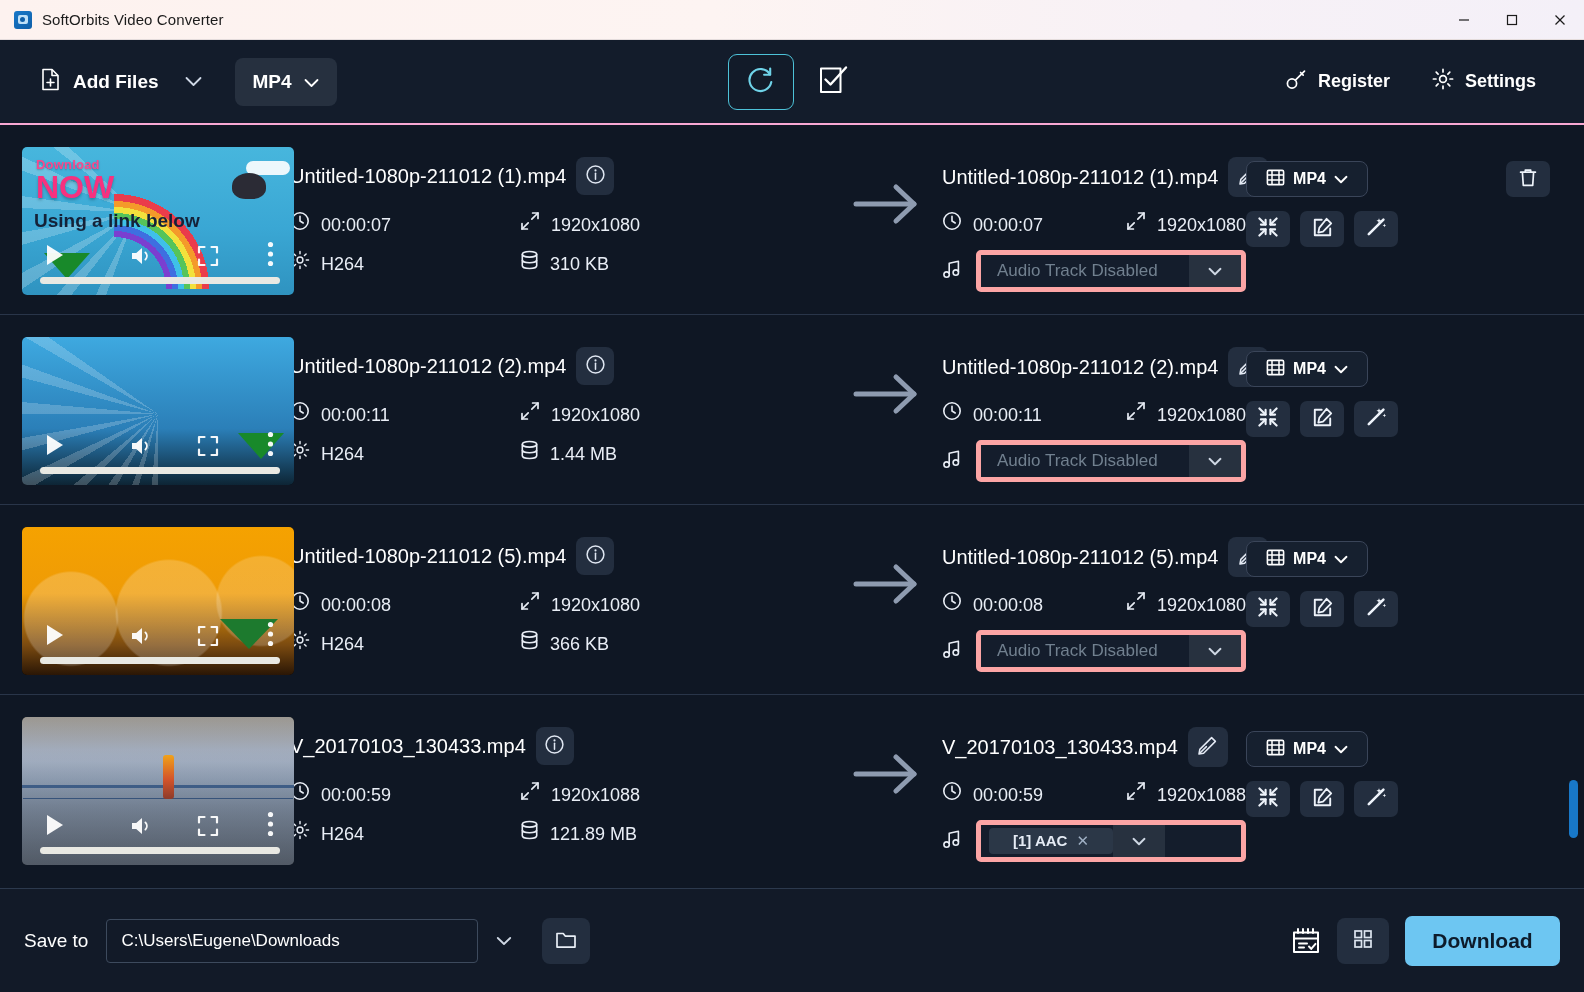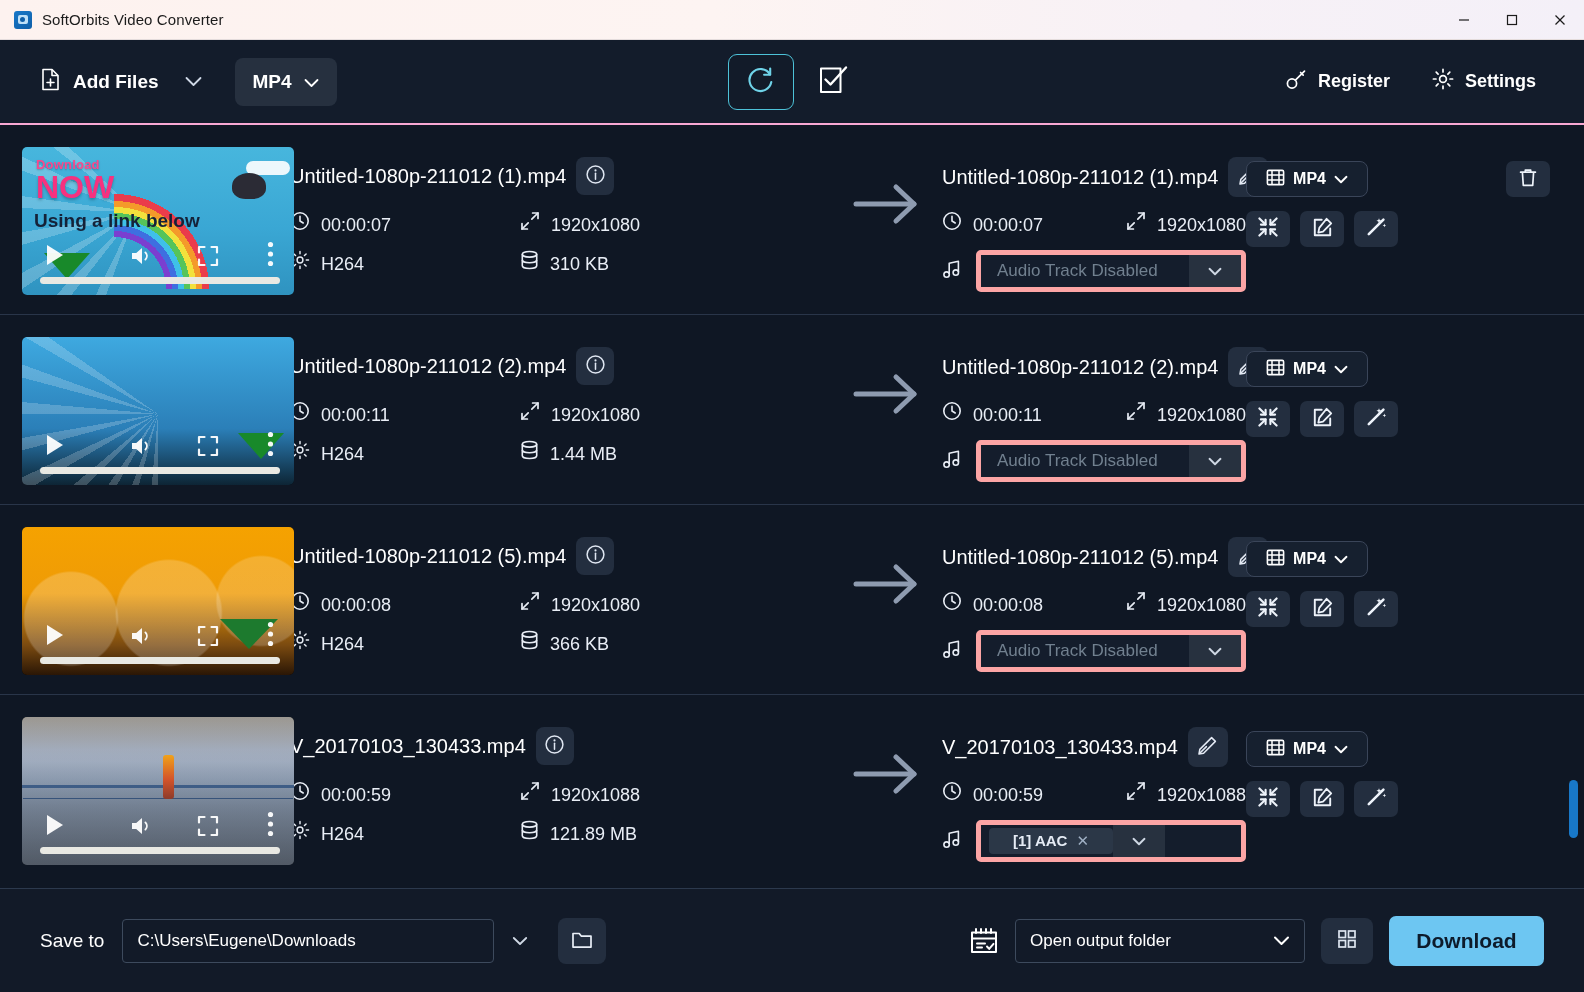--- a/index.html
+++ b/index.html
@@ -281,21 +281,21 @@
     position:absolute; right:0; width:9px; border-radius:5px; background:#1878c8;
     cursor:pointer;
   }
 
   
   .bottombar{
     height:104px; width:100%; background:#121a28;
     border-top:1px solid #2a3purple; border-top:1px solid #2b3purple;
     border-top:1px solid #2b3purple;
     border-top:1px solid #2c394d;
-    display:flex; align-items:center; padding:0 40px;
+    display:flex; align-items:center; padding:0 24px;
   }
   .saveto-label{color:#fff;font-size:19px;margin-right:18px;}
   .path-input{
     width:372px;height:44px;border:1px solid #3d4a5d;border-radius:4px;
     background:transparent;color:#fff;font-size:17px;padding:0 14px;
     font-family:"Liberation Sans", sans-serif;
   }
   .path-caret{
     width:44px;height:44px;display:flex;align-items:center;justify-content:center;
     color:#cfd8e4;cursor:pointer;margin-left:4px;border-radius:6px;
@@ -1103,28 +1103,20 @@
   <div class="bb-right">
     <div class="cal-ico">
       <svg width="30" height="28" viewBox="0 0 30 28" fill="none">
         <path d="M3 5.5h24V25H3z" stroke="currentColor" stroke-width="2" stroke-linejoin="round"></path>
         <path d="M3 11.5h24" stroke="currentColor" stroke-width="2"></path>
         <path d="M7 2v4M12 2v4M17 2v4M22 2v4" stroke="currentColor" stroke-width="2" stroke-linecap="round"></path>
         <path d="M8 16.5h8M8 20.5h5" stroke="currentColor" stroke-width="2" stroke-linecap="round"></path>
         <path d="M18 19.5l2.2 2.4 4.3-5" stroke="currentColor" stroke-width="2" stroke-linecap="round" stroke-linejoin="round"></path>
       </svg>
     </div>
-    <div class="out-select">
-      <span class="val">Open output folder</span>
-      <span>
-        <svg width="17" height="11" viewBox="0 0 17 11">
-            <path d="M2 2.5 8.5 9 15 2.5" stroke="currentColor" stroke-width="2" fill="none" stroke-linecap="round" stroke-linejoin="round"></path>
-          </svg>
-      </span>
-    </div>
     <div class="grid-btn">
       <span>
         <svg width="22" height="22" viewBox="0 0 22 22" fill="none">
           <rect x="3" y="3" width="6.5" height="6.5" stroke="currentColor" stroke-width="1.7"></rect>
           <rect x="12.5" y="3" width="6.5" height="6.5" stroke="currentColor" stroke-width="1.7"></rect>
           <rect x="3" y="12.5" width="6.5" height="6.5" stroke="currentColor" stroke-width="1.7"></rect>
           <rect x="12.5" y="12.5" width="6.5" height="6.5" stroke="currentColor" stroke-width="1.7"></rect>
         </svg>
       </span>
     </div>

